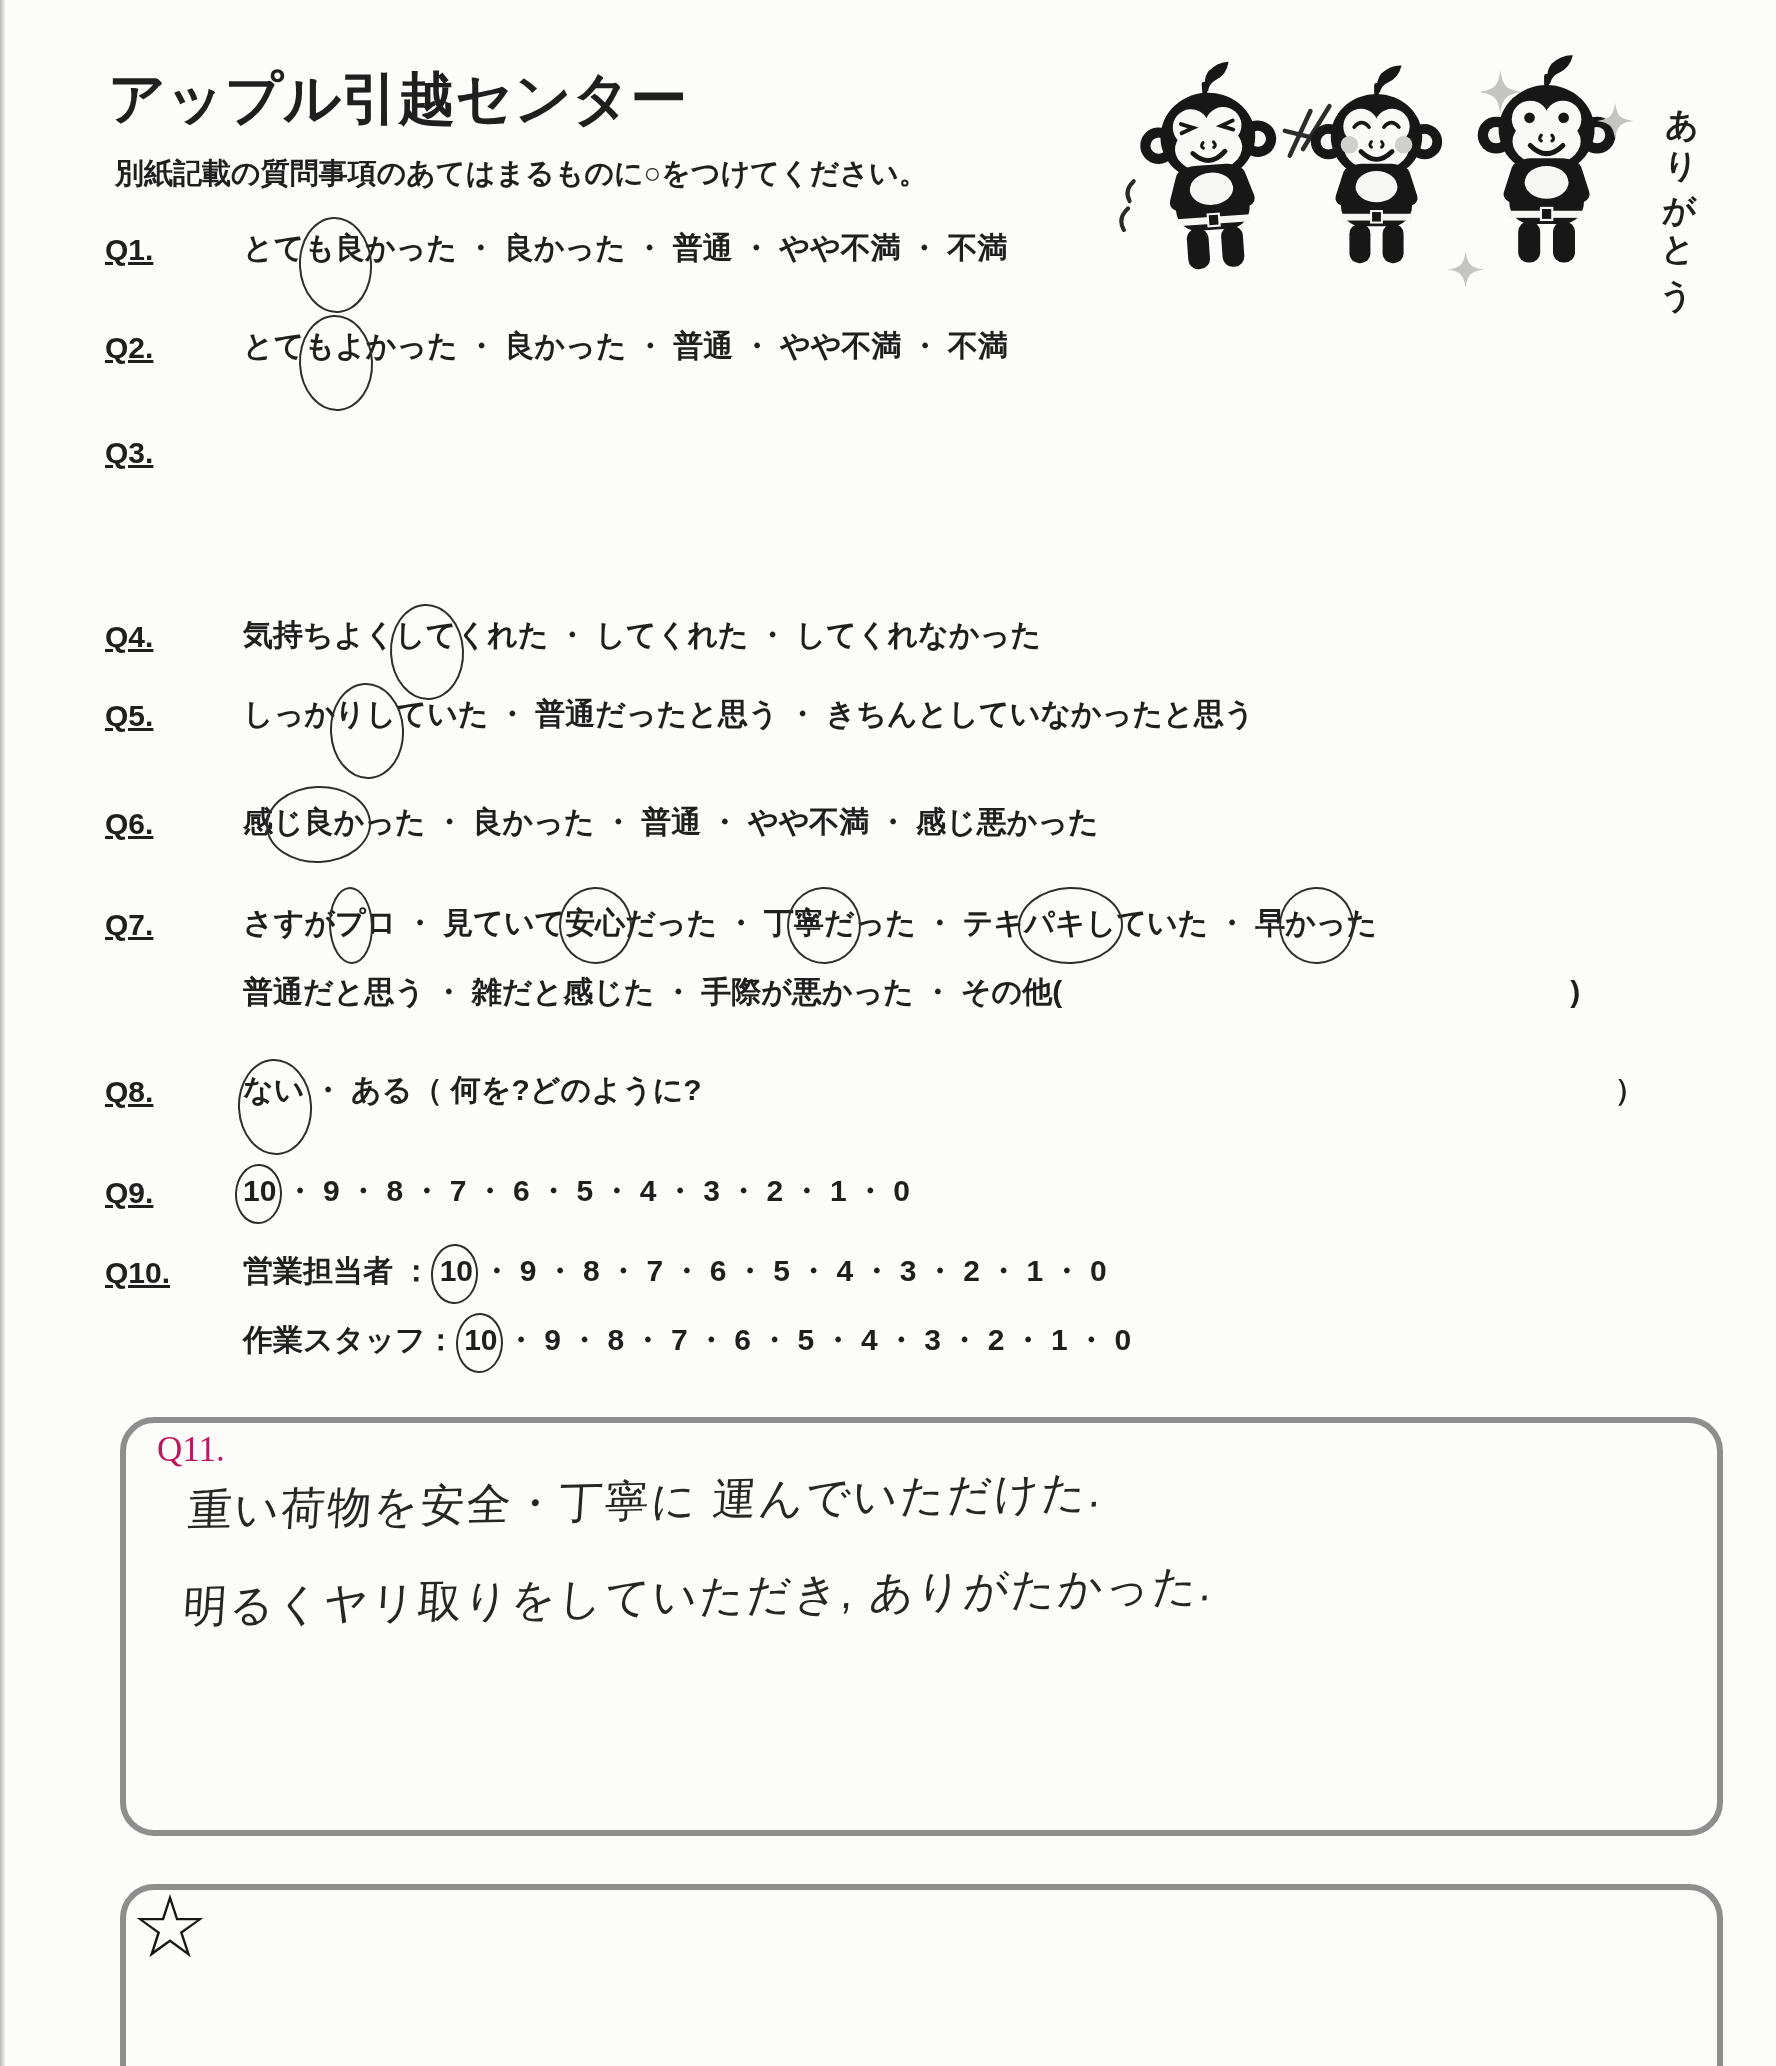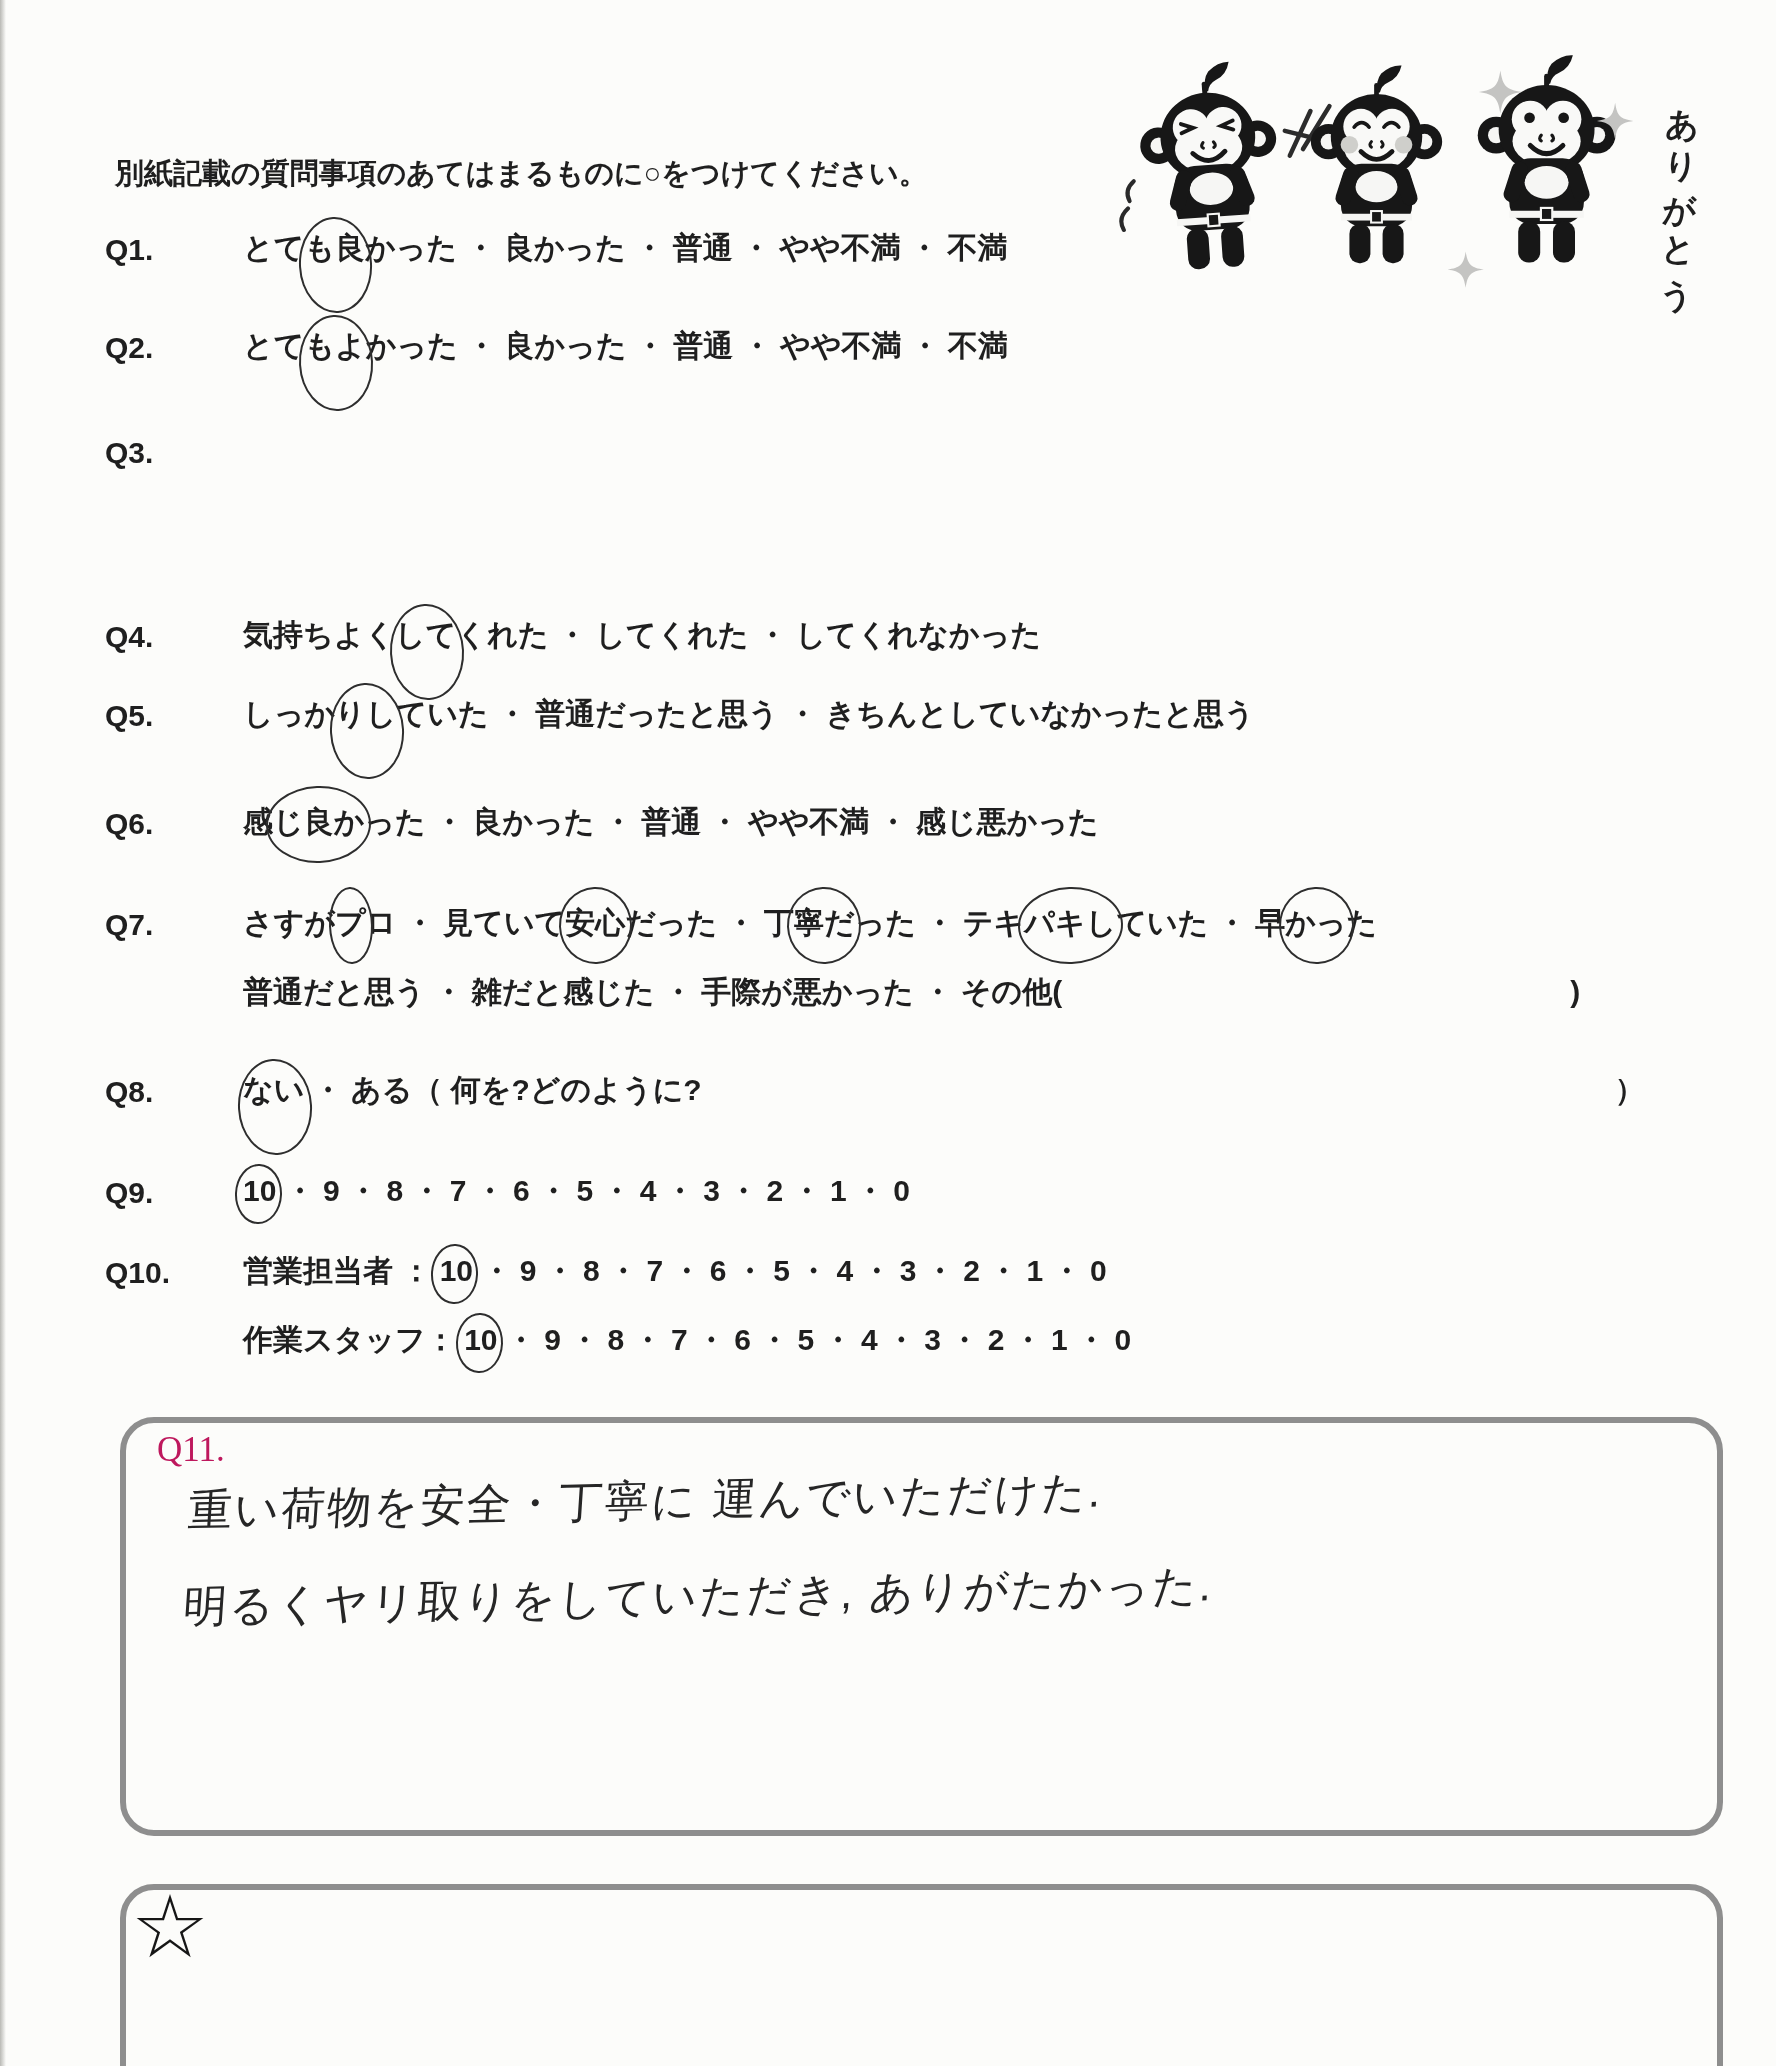--- a/index.html
+++ b/index.html
@@ -14,21 +14,21 @@
   
   .brand      { position:absolute; left:108px;  top:61px; font-size:57px; font-weight:bold; white-space:nowrap; }
   .form-title { position:absolute; left:702px; top:83px; font-size:41px; font-weight:bold; white-space:nowrap; }
   .instruction{ position:absolute; left:115px;  top:154px; font-size:29px;  font-weight:bold; white-space:nowrap; }
   .thanks     { position:absolute; left:1657px; top:85px; writing-mode:vertical-rl;
                 font-size:33px; font-weight:bold; letter-spacing:5px; transform:rotate(2deg); }
   .mascots    { position:absolute; left:1116px; top:45px; }
 
   
   .question { position:absolute; left:105px; width:1649px; }
-  .qlabel   { position:absolute; left:0; top:0; font-size:30px; font-weight:bold; }
+  .qlabel   { position:absolute; left:0; top:0; font-size:30px; font-weight:bold;text-decoration:underline; }
   .qrows    { margin-left:138px; }
   .qrow     { font-size:30px; font-weight:bold; line-height:30px; white-space:nowrap; }
   .qrow + .qrow { margin-top:39px; }
   .gap      { display:inline-block; }
 
   .circled  { position:relative; display:inline-block; }
   .circled::after { content:""; position:absolute; border:2.5px solid #2e2e2e;
                     border-radius:50%; pointer-events:none; }
   .c-tall::after { left:-5px; right:-7.4px; top:-16.5px;  bottom:-49px; transform:rotate(-3deg); }
   .c-mid::after  { left:-6.6px; right:-6.6px; top:-20.7px;  bottom:-26px;  transform:rotate(-2deg); }
@@ -47,20 +47,21 @@
 
   .star-box { position:absolute; left:120px; top:1884px; width:1603px; height:386px;
               border:6.6px solid #8e8e8e; border-radius:34px; box-sizing:border-box; }
   .star     { position:absolute; left:131px; top:1883px; font-size:87px; line-height:1; color:#161616; z-index:2; }
 </style>
 </head>
 <body>
 
 <div class="page">
 
+  <div class="brand">アップル引越センター</div>
   <div class="instruction">別紙記載の質問事項のあてはまるものに○をつけてください。</div>
 
   <svg class="mascots" width="521" height="289" viewBox="0 0 1260 700">
     <defs>
       <g id="monkey">
         <path d="M2,-240 q-4,-36 12,-56 q28,-26 60,-24 q-8,36 -40,50 q-20,9 -24,30 z" fill="#171717"></path>
         <rect x="-7" y="-268" width="14" height="42" rx="7" fill="#171717"></rect>
         <circle cx="-142" cy="-95" r="52" fill="#171717"></circle>
         <circle cx="142" cy="-95" r="52" fill="#171717"></circle>
         <circle cx="-142" cy="-95" r="23" fill="#f6f6f4"></circle>

